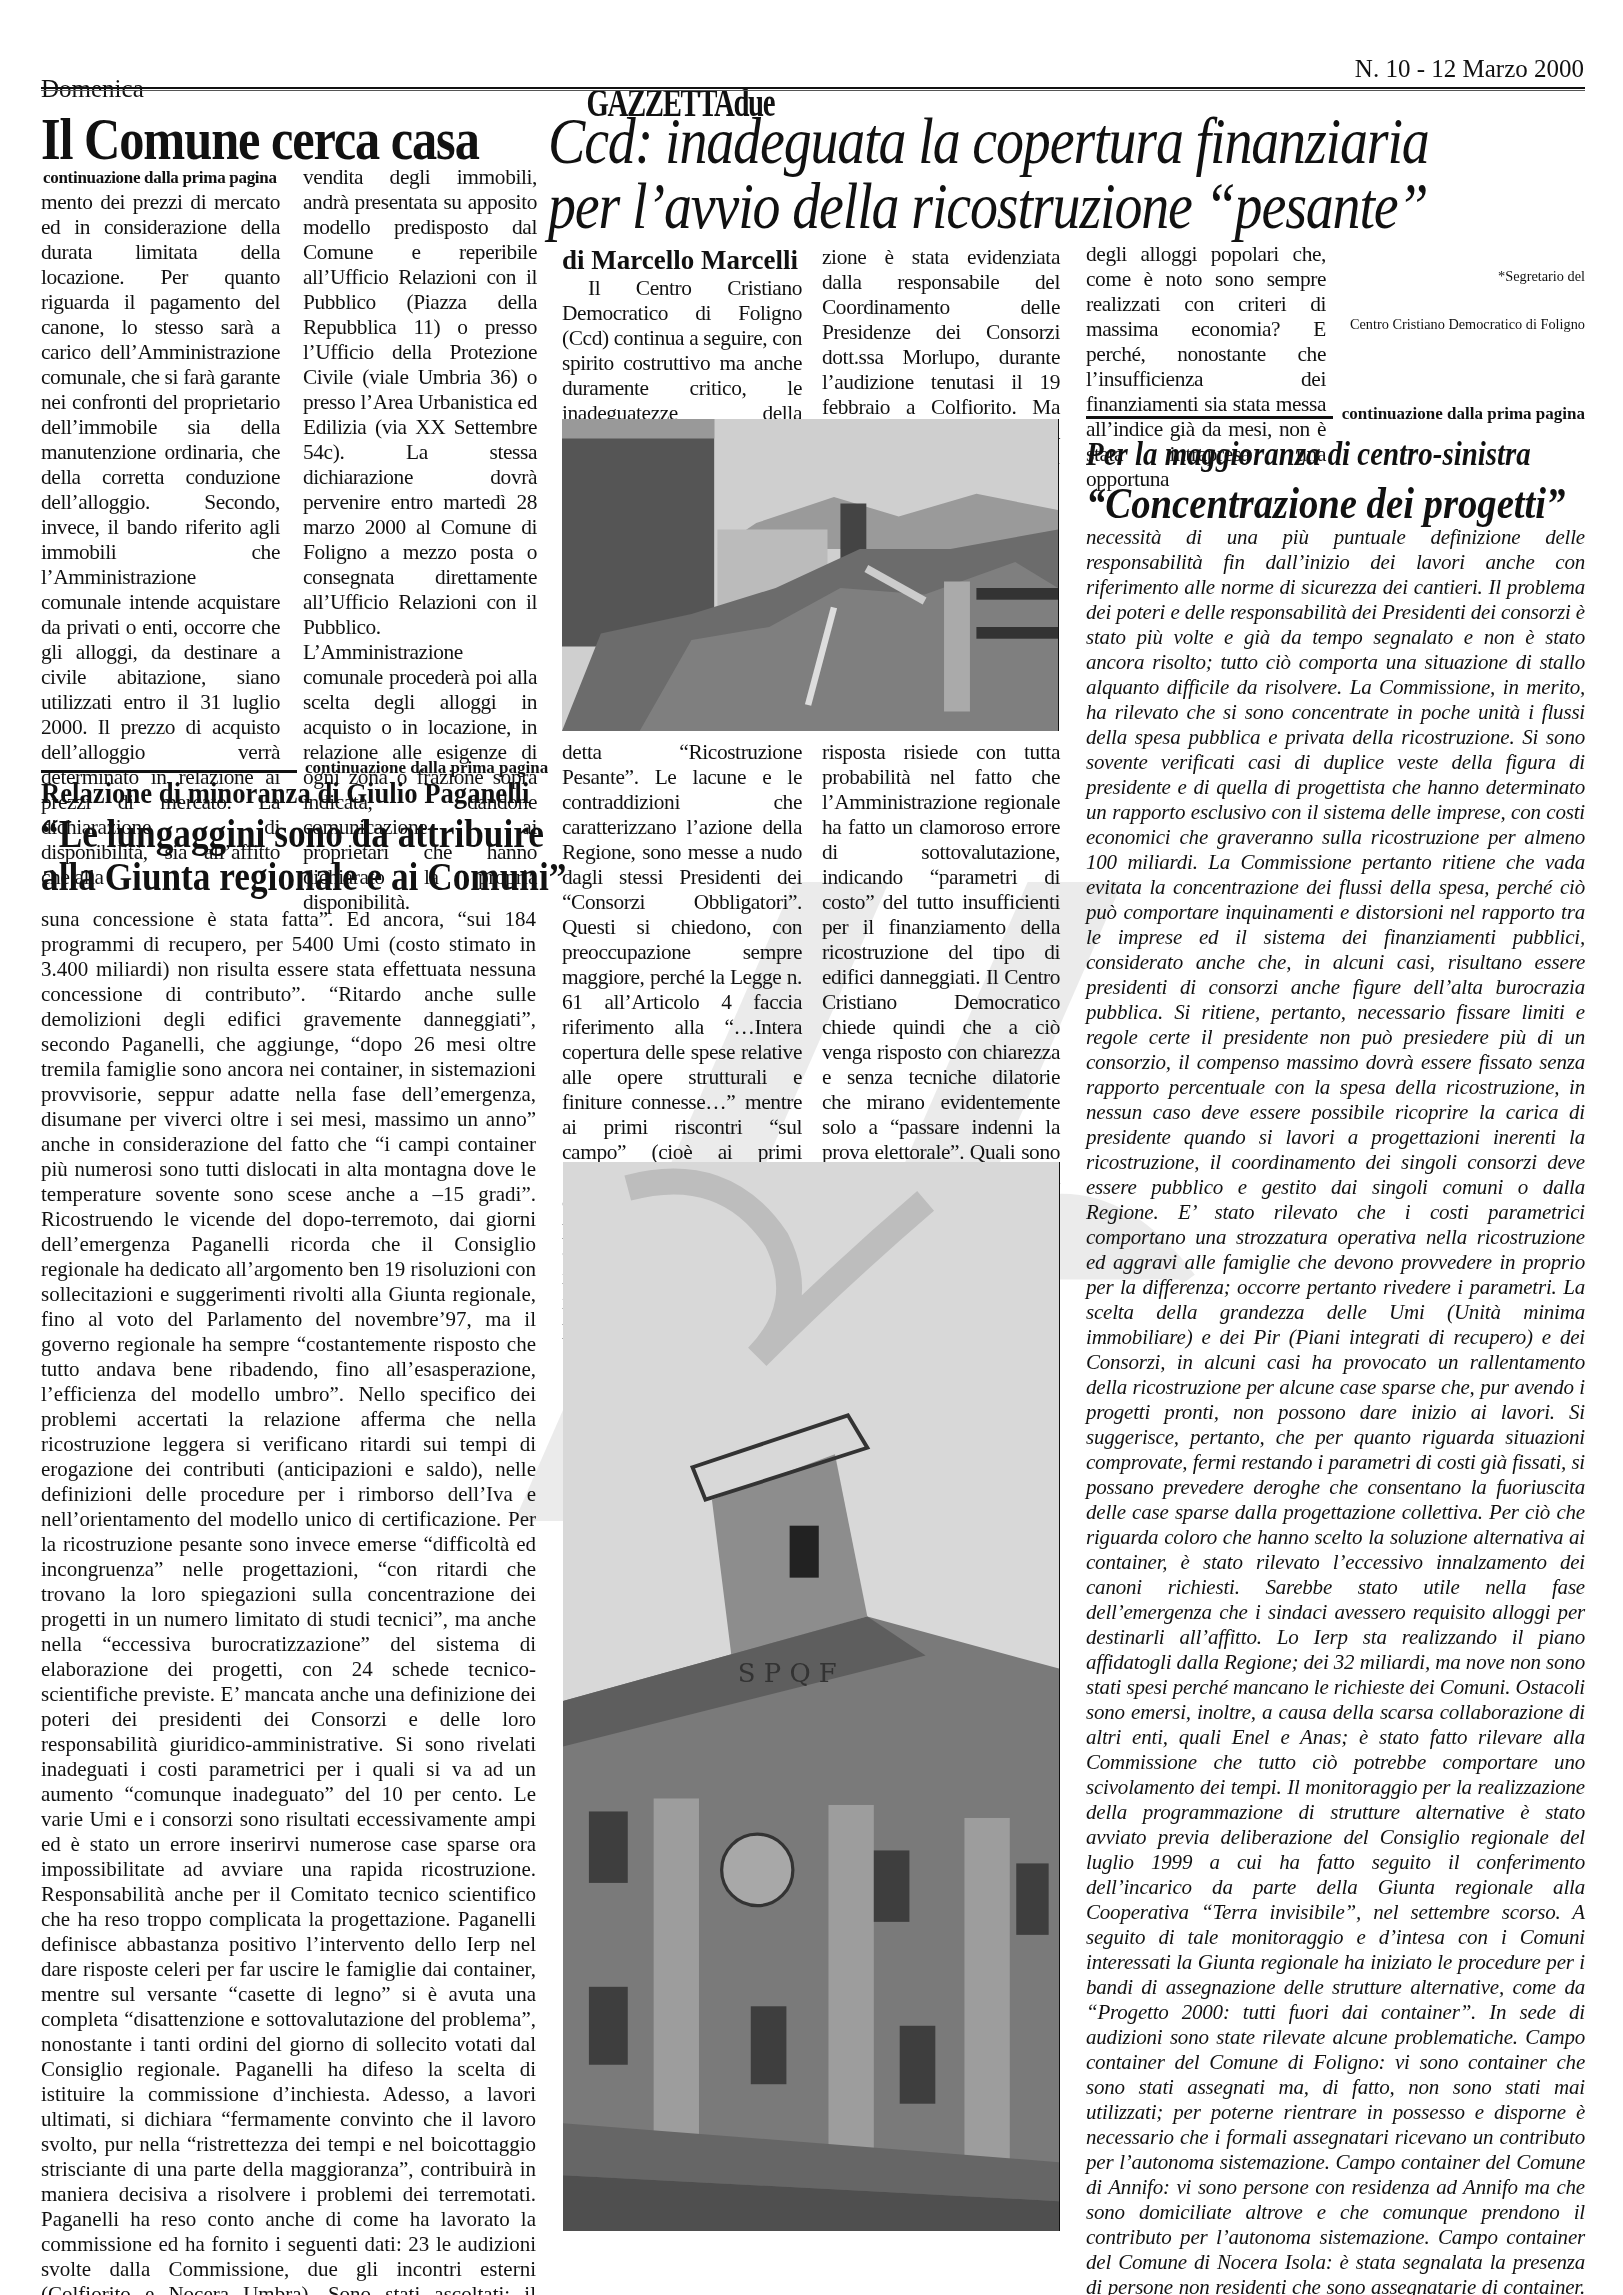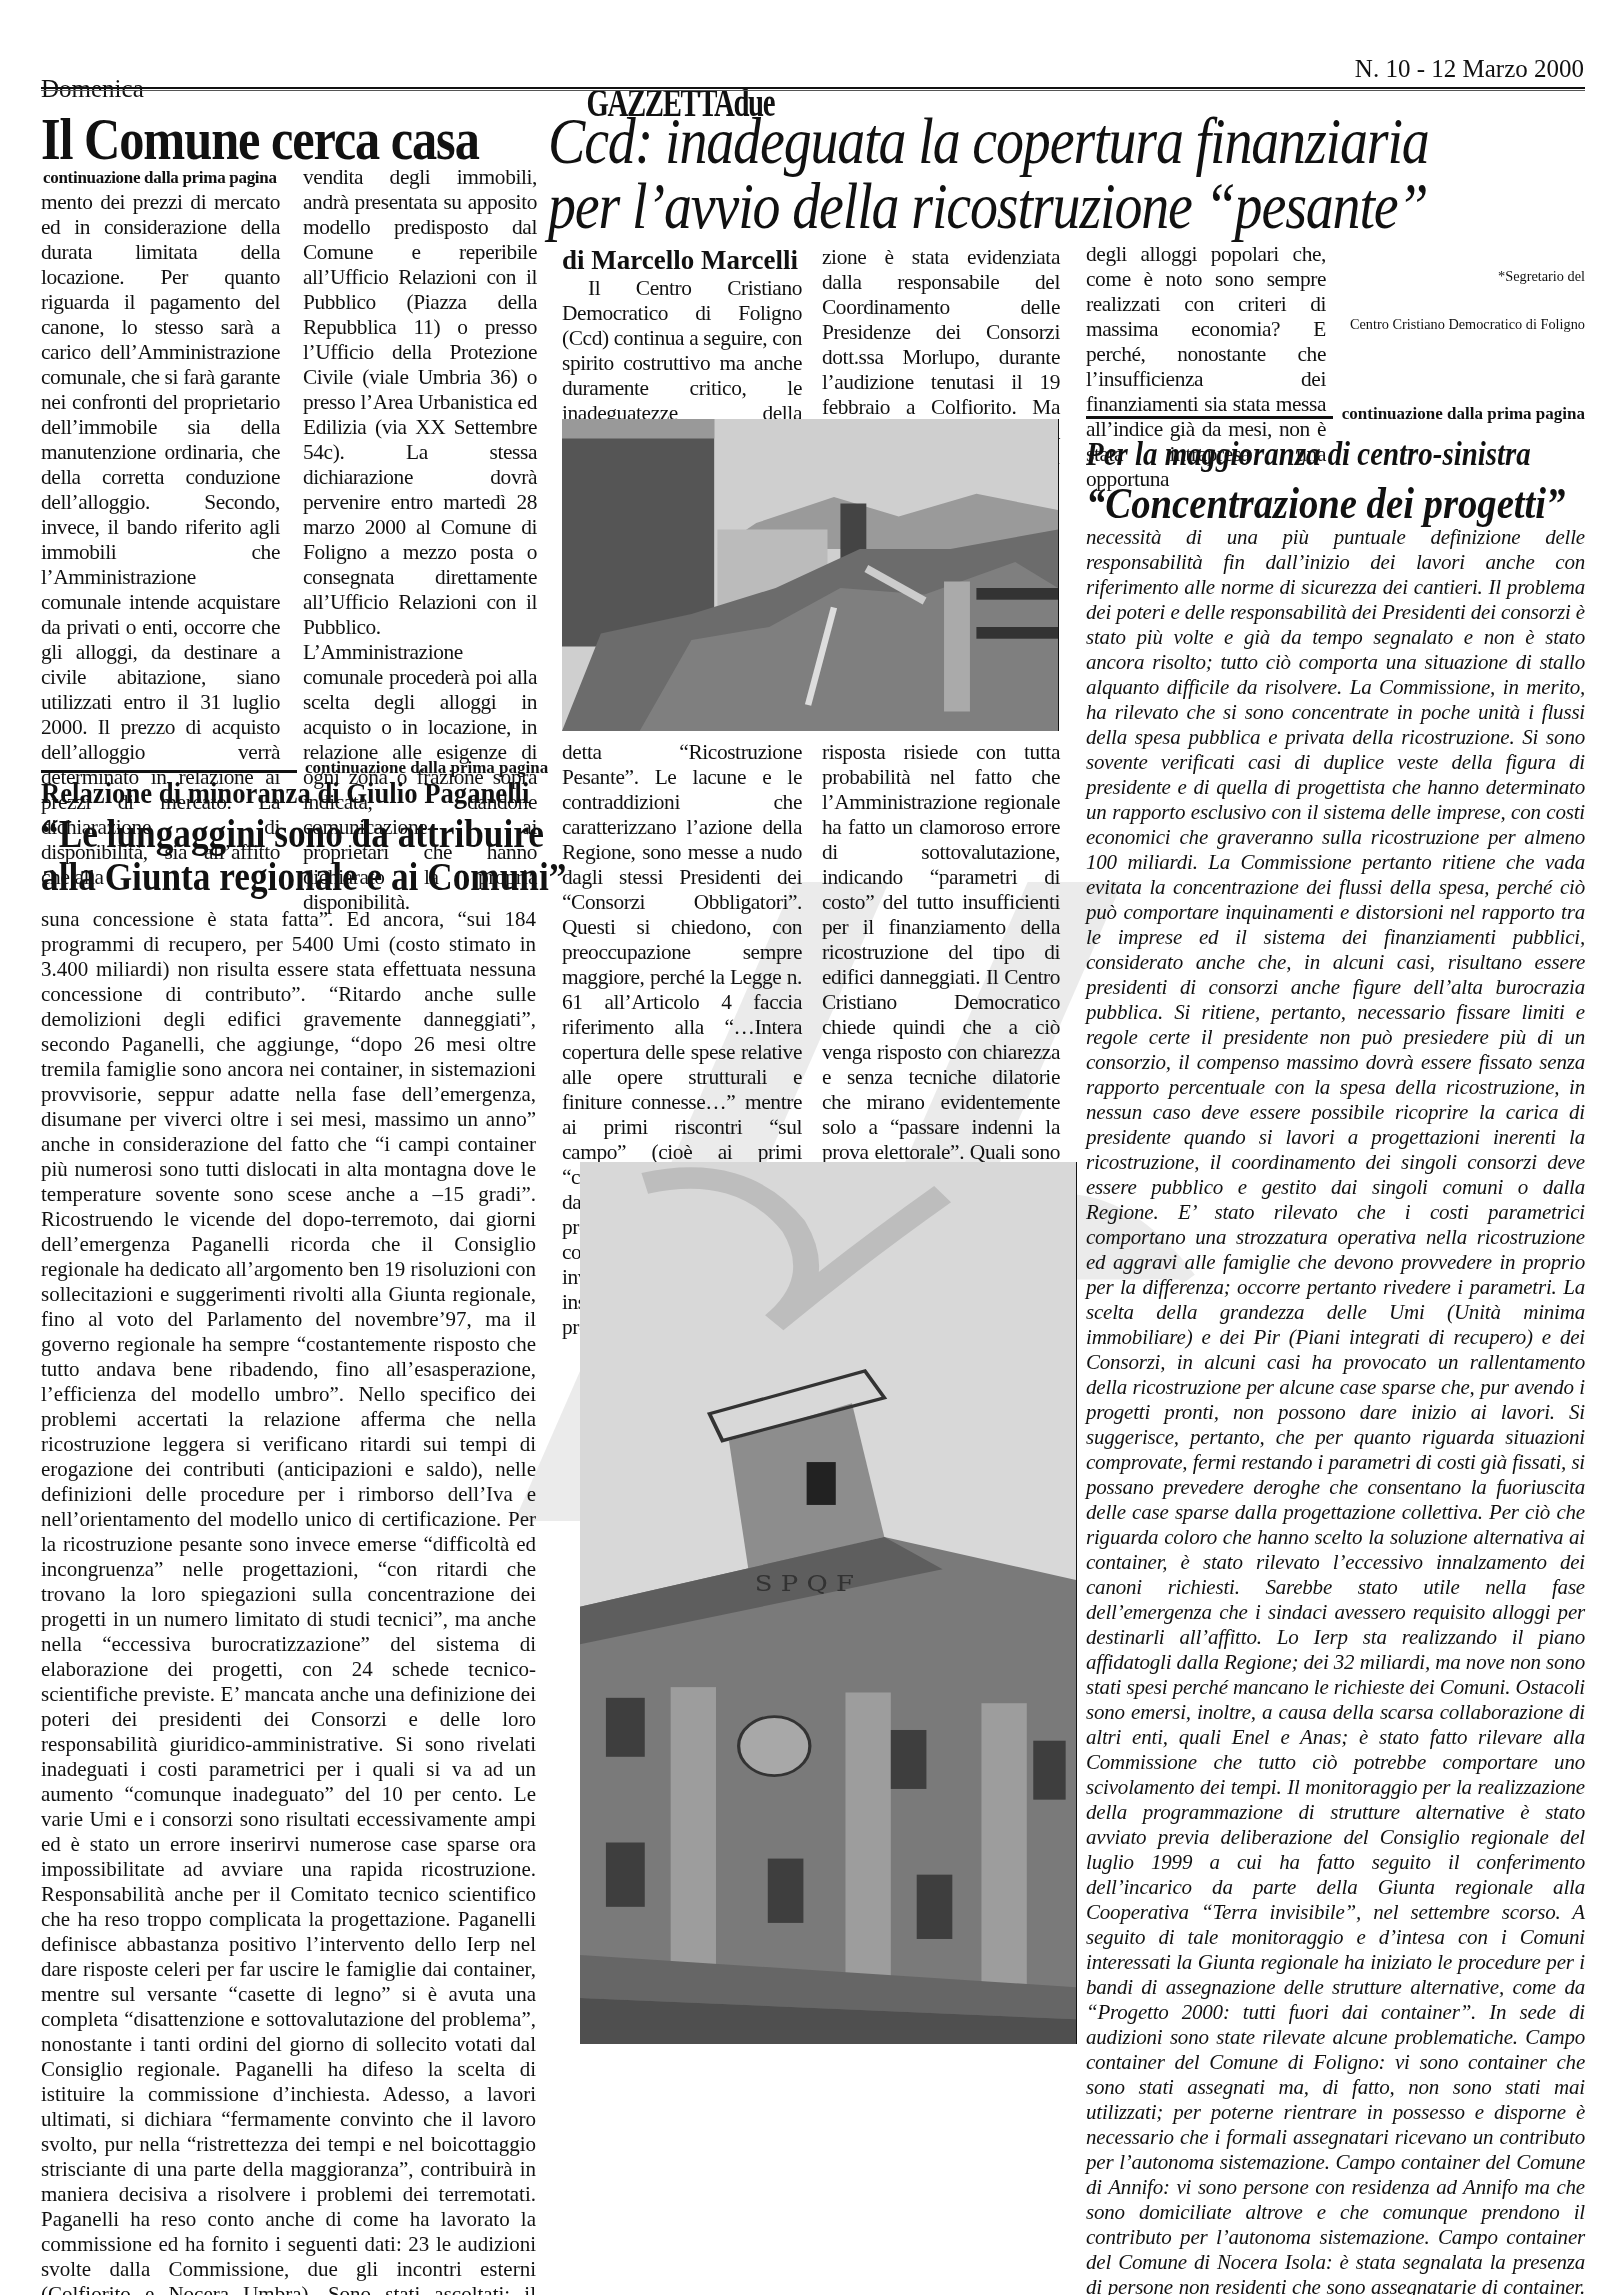--- a/index.html
+++ b/index.html
@@ -116,21 +116,21 @@
   <div class="sig">Centro Cristiano Democratico di Foligno</div>
 </div>
 
 <div class="abs rule-short" style="left:1086px; top:416px; width:247px;"></div>
 <div class="abs cont-label" style="left:1338px; top:404px; width:247px;">continuazione dalla prima pagina</div>
 
 <div class="abs h-magg">Per la maggioranza di centro-sinistra</div>
 <div class="abs h-conc">“Concentrazione dei progetti”</div>
 <div class="abs col ital" style="left:1086px; top:525px; width:499px;">necessità di una più puntuale definizione delle responsabilità fin dall’inizio dei lavori anche con riferimento alle norme di sicurezza dei cantieri. Il problema dei poteri e delle responsabilità dei Presidenti dei consorzi è stato più volte e già da tempo segnalato e non è stato ancora risolto; tutto ciò comporta una situazione di stallo alquanto difficile da risolvere. La Commissione, in merito, ha rilevato che si sono concentrate in poche unità i flussi della spesa pubblica e privata della ricostruzione. Si sono sovente verificati casi di duplice veste della figura di presidente e di quella di progettista che hanno determinato un rapporto esclusivo con il sistema delle imprese, con costi economici che graveranno sulla ricostruzione per almeno 100 miliardi. La Commissione pertanto ritiene che vada evitata la concentrazione dei flussi della spesa, perché ciò può comportare inquinamenti e distorsioni nel rapporto tra le imprese ed il sistema dei finanziamenti pubblici, considerato anche che, in alcuni casi, risultano essere presidenti di consorzi anche figure dell’alta burocrazia pubblica. Si ritiene, pertanto, necessario fissare limiti e regole certe il presidente non può presiedere più di un consorzio, il compenso massimo dovrà essere fissato senza rapporto percentuale con la spesa della ricostruzione, in nessun caso deve essere possibile ricoprire la carica di presidente quando si lavori a progettazioni inerenti la ricostruzione, il coordinamento dei singoli consorzi deve essere pubblico e gestito dai singoli comuni o dalla Regione. E’ stato rilevato che i costi parametrici comportano una strozzatura operativa nella ricostruzione ed aggravi alle famiglie che devono provvedere in proprio per la differenza; occorre pertanto rivedere i parametri. La scelta della grandezza delle Umi (Unità minima immobiliare) e dei Pir (Piani integrati di recupero) e dei Consorzi, in alcuni casi ha provocato un rallentamento della ricostruzione per alcune case sparse che, pur avendo i progetti pronti, non possono dare inizio ai lavori. Si suggerisce, pertanto, che per quanto riguarda situazioni comprovate, fermi restando i parametri di costi già fissati, si possano prevedere deroghe che consentano la fuoriuscita delle case sparse dalla progettazione collettiva. Per ciò che riguarda coloro che hanno scelto la soluzione alternativa ai container, è stato rilevato l’eccessivo innalzamento dei canoni richiesti. Sarebbe stato utile nella fase dell’emergenza che i sindaci avessero requisito alloggi per destinarli all’affitto. Lo Ierp sta realizzando il piano affidatogli dalla Regione; dei 32 miliardi, ma nove non sono stati spesi perché mancano le richieste dei Comuni. Ostacoli sono emersi, inoltre, a causa della scarsa collaborazione di altri enti, quali Enel e Anas; è stato fatto rilevare alla Commissione che tutto ciò potrebbe comportare uno scivolamento dei tempi. Il monitoraggio per la realizzazione della programmazione di strutture alternative è stato avviato previa deliberazione del Consiglio regionale del luglio 1999 a cui ha fatto seguito il conferimento dell’incarico da parte della Giunta regionale alla Cooperativa “Terra invisibile”, nel settembre scorso. A seguito di tale monitoraggio e d’intesa con i Comuni interessati la Giunta regionale ha iniziato le procedure per i bandi di assegnazione delle strutture alternative, come da “Progetto 2000: tutti fuori dai container”. In sede di audizioni sono state rilevate alcune problematiche. Campo container del Comune di Foligno: vi sono container che sono stati assegnati ma, di fatto, non sono stati mai utilizzati; per poterne rientrare in possesso e disporne è necessario che i formali assegnatari ricevano un contributo per l’autonoma sistemazione. Campo container del Comune di Annifo: vi sono persone con residenza ad Annifo ma che sono domiciliate altrove e che comunque prendono il contributo per l’autonoma sistemazione. Campo container del Comune di Nocera Isola: è stata segnalata la presenza di persone non residenti che sono assegnatarie di container. Campo container del Comune di Foligno: è stato formalmente riferito alla Commissione d’Inchiesta il caso di un progettista che ha chiesto alle famiglie l’anticipazione dei soldi per presentare il progetto; analoga situazione è stata fatta rilevare anche a Colfiorito nel corso dell’audizione svolta.</div>
 
-<div class="abs photo photo-border-r" style="left:580px; top:1162px; width:497px; height:882px;">
+<div class="abs photo photo-border-r" style="left:563px; top:1162px; width:497px; height:1069px;">
   <svg viewBox="0 0 766 1646" preserveAspectRatio="none">
     <rect width="766" height="1646" fill="#d8d8d8"></rect>
 
     <path d="M100 40 Q250 0 330 120 Q380 220 300 300 Q420 180 560 60" stroke="#bdbdbd" stroke-width="40" fill="none"></path>
 
     <polygon points="230,520 420,450 470,700 260,760" fill="#8d8d8d"></polygon>
     <polygon points="200,470 440,390 470,440 220,520" fill="none" stroke="#333" stroke-width="6"></polygon>
     <rect x="350" y="560" width="45" height="80" fill="#222"></rect>
 
     <polygon points="0,830 470,700 766,780 766,1646 0,1646" fill="#7a7a7a"></polygon>

